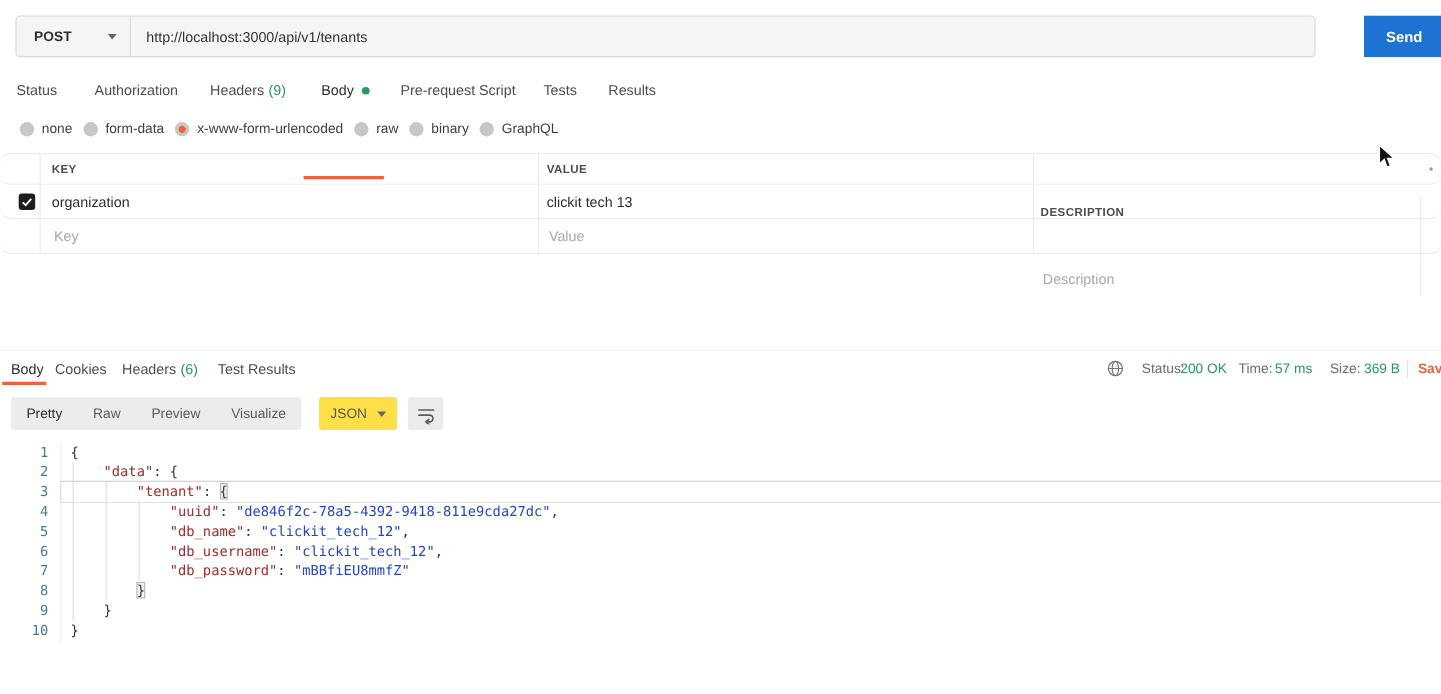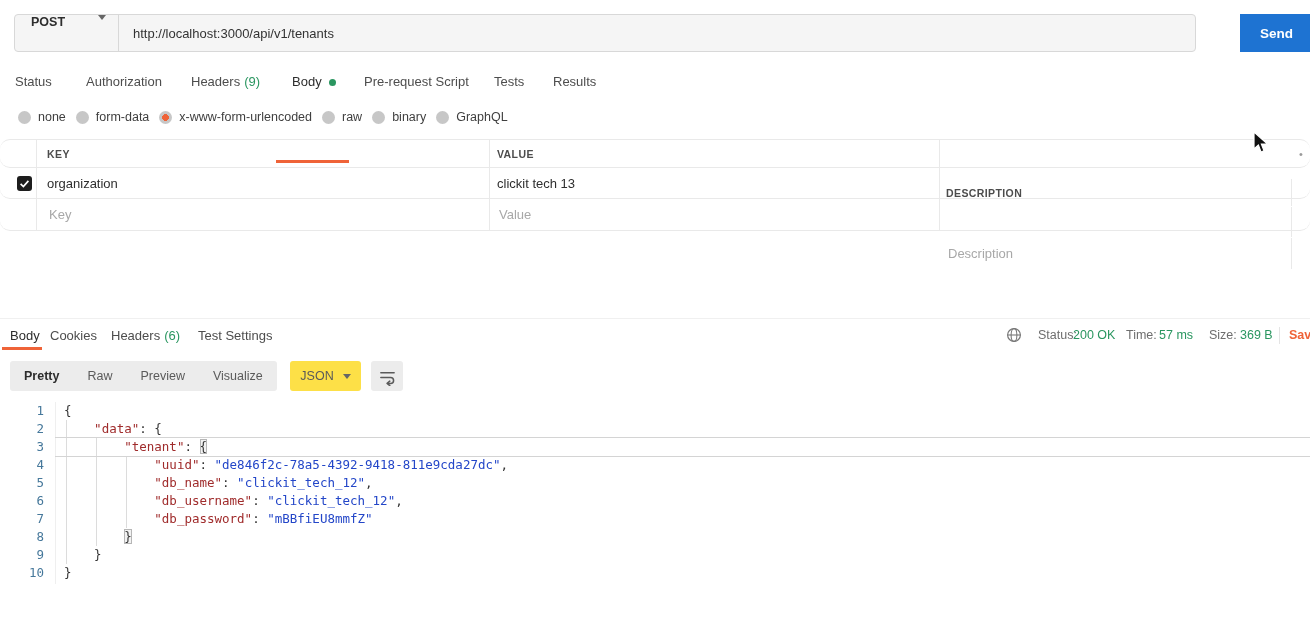--- a/index.html
+++ b/index.html
@@ -6,21 +6,21 @@
   html,body { margin:0; padding:0; }
   body {
     width:1310px; height:631px; position:relative; overflow:hidden;
     background:#fff; color:#2e2e2e;
     font-family:"Liberation Sans","DejaVu Sans",sans-serif;
   }
 
   
   .url-row { position:absolute; left:14px; top:14px; width:1182px; height:38px;
     background:#f5f5f5; border:1px solid #d8d8d8; border-radius:4px; display:flex; }
-  .method { width:104px; display:flex; justify-content:space-between;
+  .method { width:104px; display:flex; align-items:center; justify-content:space-between;
     padding:0 12px 0 16px; border-right:1px solid #d8d8d8; cursor:pointer;
     font-weight:600; font-size:12.5px; color:#2e2e2e; }
   .tri { width:0; height:0; border-left:4px solid transparent; border-right:4px solid transparent; border-top:5px solid #666; }
   .tri.white { border-top-color:#fff; }
   .url-input { flex:1; border:none; background:transparent; padding:0 14px;
     font-size:13px; color:#333; outline:none; font-family:inherit; }
 
   .send-group { position:absolute; left:1205px; top:14px; height:38px; display:flex;
     border-radius:3px; overflow:hidden; }
   .send-btn { width:73px; background:var(--send-blue); color:#fff; border:none;
@@ -84,21 +84,21 @@
   .m-sl{left:1038px}.m-sv{left:1073px}.m-tl{left:1126px}.m-tv{left:1159px}
   .m-zl{left:1209px}.m-zv{left:1240px}
   .m-val{color:var(--success-green);}
   .m-div{left:1279px; top:1px; height:17px; width:1px; background:#e4e4e4;}
   .m-save{left:1289px; color:var(--accent-orange); font-weight:600; cursor:pointer;}
 
   
   .seg { position:absolute; left:10px; top:361px; height:30px; background:#ececec;
     border-radius:3px; display:flex; align-items:center; font-size:12.5px; color:#5a5a5a; }
   .seg-item { padding:0 14px; line-height:30px; cursor:pointer; white-space:nowrap; }
-  .seg-item.active { color:#2d2d2d; font-weight:700; }
+  .seg-item.active { color:#2d2d2d; font-weight:400; }
   .fmt-select { position:absolute; left:290px; top:361px; width:71px; height:30px;
     background:#fde047; border-radius:3px; display:flex; align-items:center;
     justify-content:center; gap:9px; font-size:12.5px; color:#5a5a5a; cursor:pointer; }
   .wrap-btn { position:absolute; left:371px; top:361px; width:32px; height:30px;
     background:#ececec; border-radius:3px; display:flex; align-items:center;
     justify-content:center; cursor:pointer; }
 
   
   .code-area { position:absolute; left:0; top:402px; width:1310px; height:195px;
     font-family:"DejaVu Sans Mono","Liberation Mono",monospace; font-size:12.5px; }
@@ -231,21 +231,21 @@
 </svg>
 
 <div class="resp-sep"></div>
 
 <div class="resp-tabs">
   <div class="resptab rt-body">Body</div>
   <div class="resptab rt-cookies">Cookies</div>
   <div class="resptab rt-headers">
     <span>Headers</span><span class="green count">(6)</span>
   </div>
-  <div class="resptab rt-tests">Test Settings</div>
+  <div class="resptab rt-tests">Test Results</div>
   <div class="resp-underline"></div>
 </div>
 
 <div class="resp-meta">
   <span class="m-globe">
     <svg width="16" height="16" viewBox="0 0 16 16">
       <circle cx="8" cy="8" r="6.4" fill="none" stroke="#787878" stroke-width="1.2"></circle>
       <ellipse cx="8" cy="8" rx="2.9" ry="6.4" fill="none" stroke="#787878" stroke-width="1.1"></ellipse>
       <line x1="1.6" y1="8" x2="14.4" y2="8" stroke="#787878" stroke-width="1.1"></line>
     </svg>

